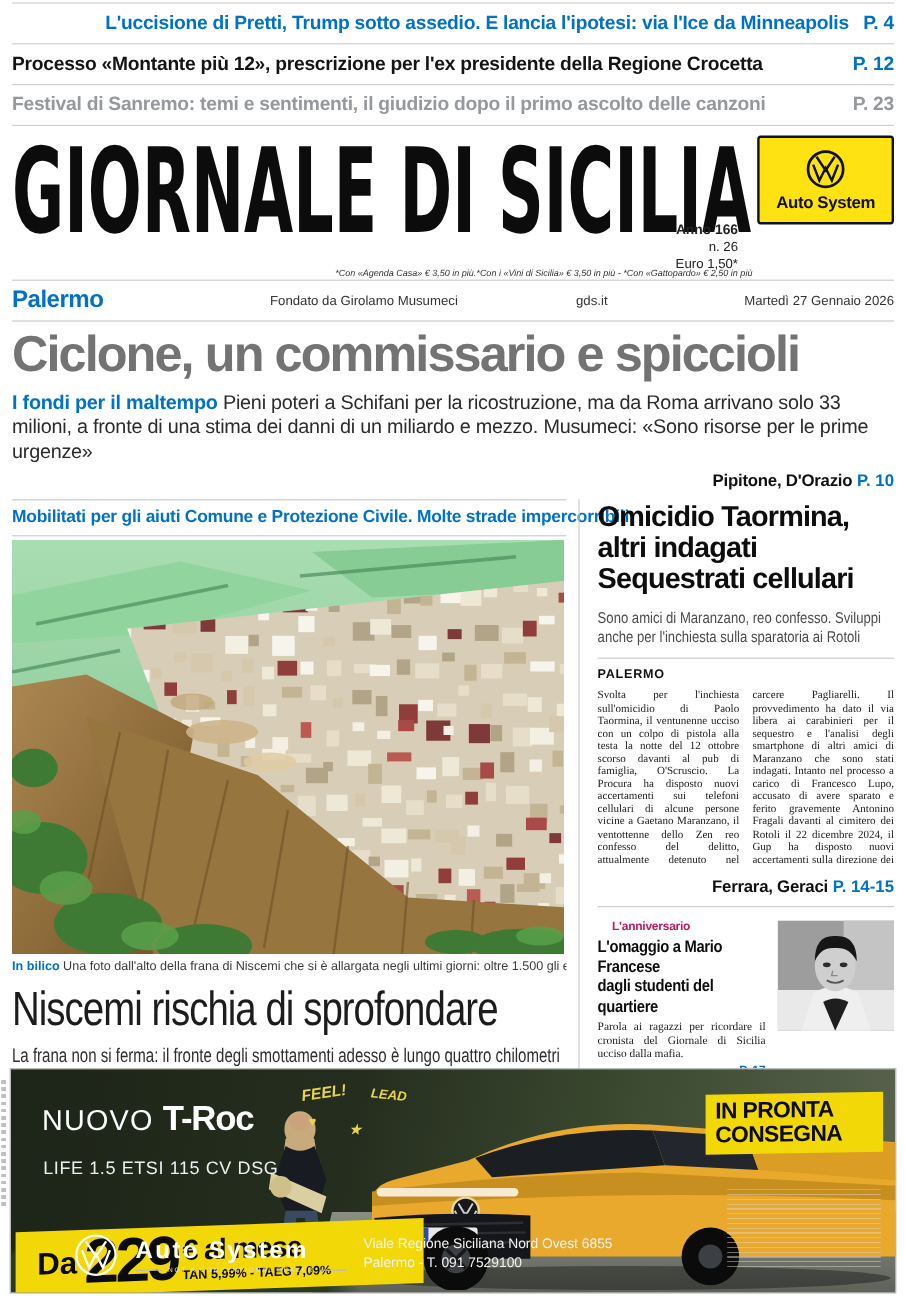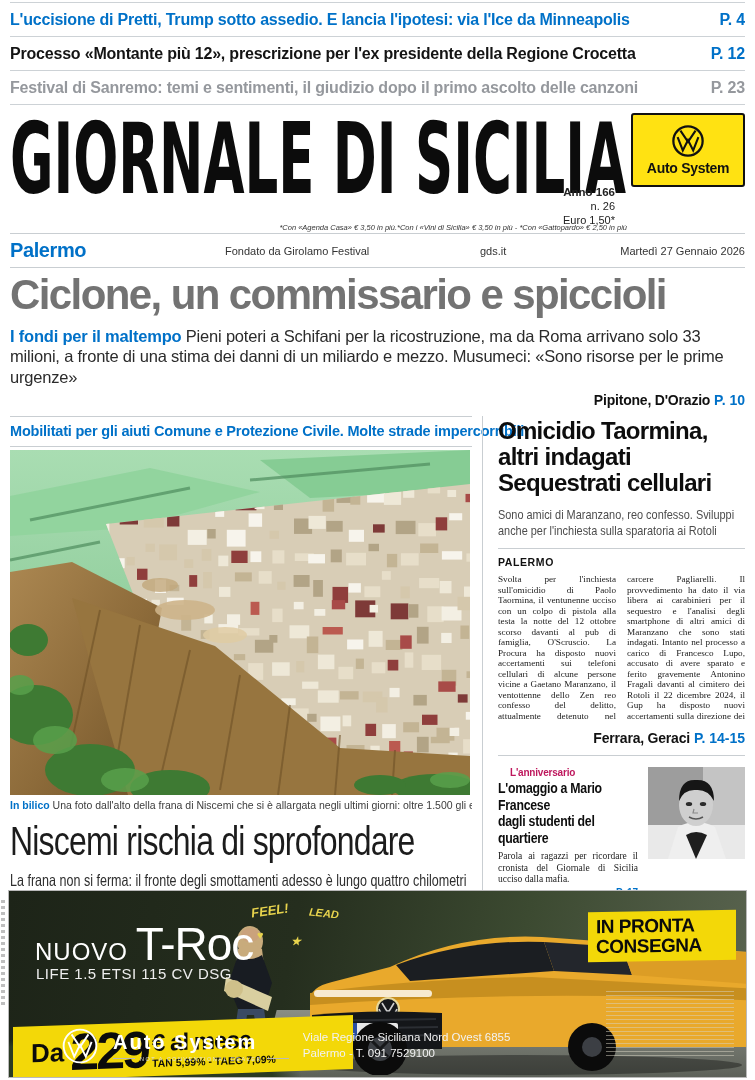--- a/index.html
+++ b/index.html
@@ -3,21 +3,21 @@
 <meta charset="utf-8">
 <style>
   html,body{margin:0;padding:0;}
   body{width:755px;height:1080px;overflow:hidden;position:relative;background:#fff;
        font-family:"Liberation Sans",sans-serif;color:#141414;}
   
   .topstrip{margin:2px 10px 0;}
   .toprow{display:flex;justify-content:space-between;align-items:center;height:33px;
           border-bottom:1px solid #cdd2d6;font-size:16px;font-weight:bold;
           letter-spacing:-.2px;white-space:nowrap;overflow:hidden;}
-  .toprow:first-child{border-top:1px solid #cdd2d6;}
+  .toprow:first-child{border-top:1px solid #cdd2d6;justify-content:flex-end;}
   .c-blue{color:#0071c8;} .c-black{color:#141414;} .c-gray{color:#95989d;}
   .pgref{font-weight:bold;margin-left:12px;}
   
   .masthead{position:relative;height:128px;margin:0 10px;}
   .mast-title{position:absolute;left:0;top:6px;}
   .sponsor{position:absolute;right:0;top:8px;width:110px;height:70px;background:#ffe212;
            border:2px solid #111;border-radius:3px;display:flex;flex-direction:column;
            align-items:center;justify-content:center;gap:2px;}
   .sponsor-name{font-weight:bold;font-size:14px;color:#111;letter-spacing:-.3px;}
   .edition{position:absolute;right:130px;top:80px;text-align:right;font-size:11px;line-height:1.25;color:#222;}
@@ -74,21 +74,21 @@
   
   .ad{position:absolute;left:8px;right:8px;top:890px;height:186px;border:1px solid #b9b9b9;
       overflow:hidden;cursor:pointer;
       background:linear-gradient(100deg,#1d2418 0%,#252e1e 38%,#3c4a31 68%,#5a6450 100%);}
   .ad-road{position:absolute;left:34%;right:0;bottom:0;height:36%;
            background:linear-gradient(#8a8e84,#5d6159);transform:skewX(-14deg);transform-origin:bottom right;}
   .ad-grass{position:absolute;left:0;bottom:0;width:40%;height:22%;
             background:radial-gradient(ellipse at 30% 100%,#2a3a22 0 60%,transparent 70%);}
   .ad-intro{position:absolute;left:26px;top:26px;color:#fff;white-space:nowrap;}
   .ad-nuovo{font-size:24px;letter-spacing:1px;vertical-align:baseline;}
-  .ad-model{font-size:46px;font-weight:normal;letter-spacing:-1px;}
+  .ad-model{font-size:29px;font-weight:bold;letter-spacing:-1px;}
   .ad-trim{position:absolute;left:27px;top:74px;color:#eee;font-size:15px;letter-spacing:.5px;}
   .ad-band{position:absolute;left:4px;top:130px;width:322px;height:54px;background:#f3d808;
            transform:skewY(-2deg);display:flex;align-items:center;padding-left:18px;color:#0b0b0b;}
   .ad-da{font-size:26px;font-weight:bold;margin-right:6px;}
   .ad-price{font-size:52px;font-weight:bold;letter-spacing:-3px;line-height:1;}
   .ad-after{display:flex;flex-direction:column;margin-left:4px;}
   .ad-mese{font-size:24px;font-weight:bold;letter-spacing:-1px;}
   .ad-tan{font-size:10.5px;font-weight:bold;}
   .ad-consegna{position:absolute;right:10px;top:20px;width:132px;background:#f3d808;color:#0b0b0b;
                font-weight:bold;font-size:19px;line-height:1.05;padding:5px 8px;white-space:pre-line;
@@ -139,21 +139,21 @@
   <div class="edition">
     <b>Anno 166</b><br>
     <span>n. 26</span><br>
     <span>Euro 1,50*</span>
   </div>
   <div class="fineprint">*Con «Agenda Casa» € 3,50 in più.*Con i «Vini di Sicilia» € 3,50 in più - *Con «Gattopardo» € 2,50 in più</div>
 </div>
 
 <div class="dateline">
   <div class="dl-city">Palermo</div>
-  <div class="dl-mid">Fondato da Girolamo Festival</div>
+  <div class="dl-mid">Fondato da Girolamo Musumeci</div>
   <div class="dl-site">gds.it</div>
   <div class="dl-date">Martedì 27 Gennaio 2026</div>
 </div>
 
 <div class="lead">
   <div class="lead-h1">Ciclone, un commissario e spiccioli</div>
   <div class="lead-deck"><span class="lead-kicker">I fondi per il maltempo</span><span> Pieni poteri a Schifani per la ricostruzione, ma da Roma arrivano solo 33 milioni, a fronte di una stima dei danni di un miliardo e mezzo. Musumeci: «Sono risorse per le prime urgenze»</span></div>
   <div class="byline">
     <b>Pipitone, D'Orazio</b>
     <span class="by-pg">P. 10</span>

